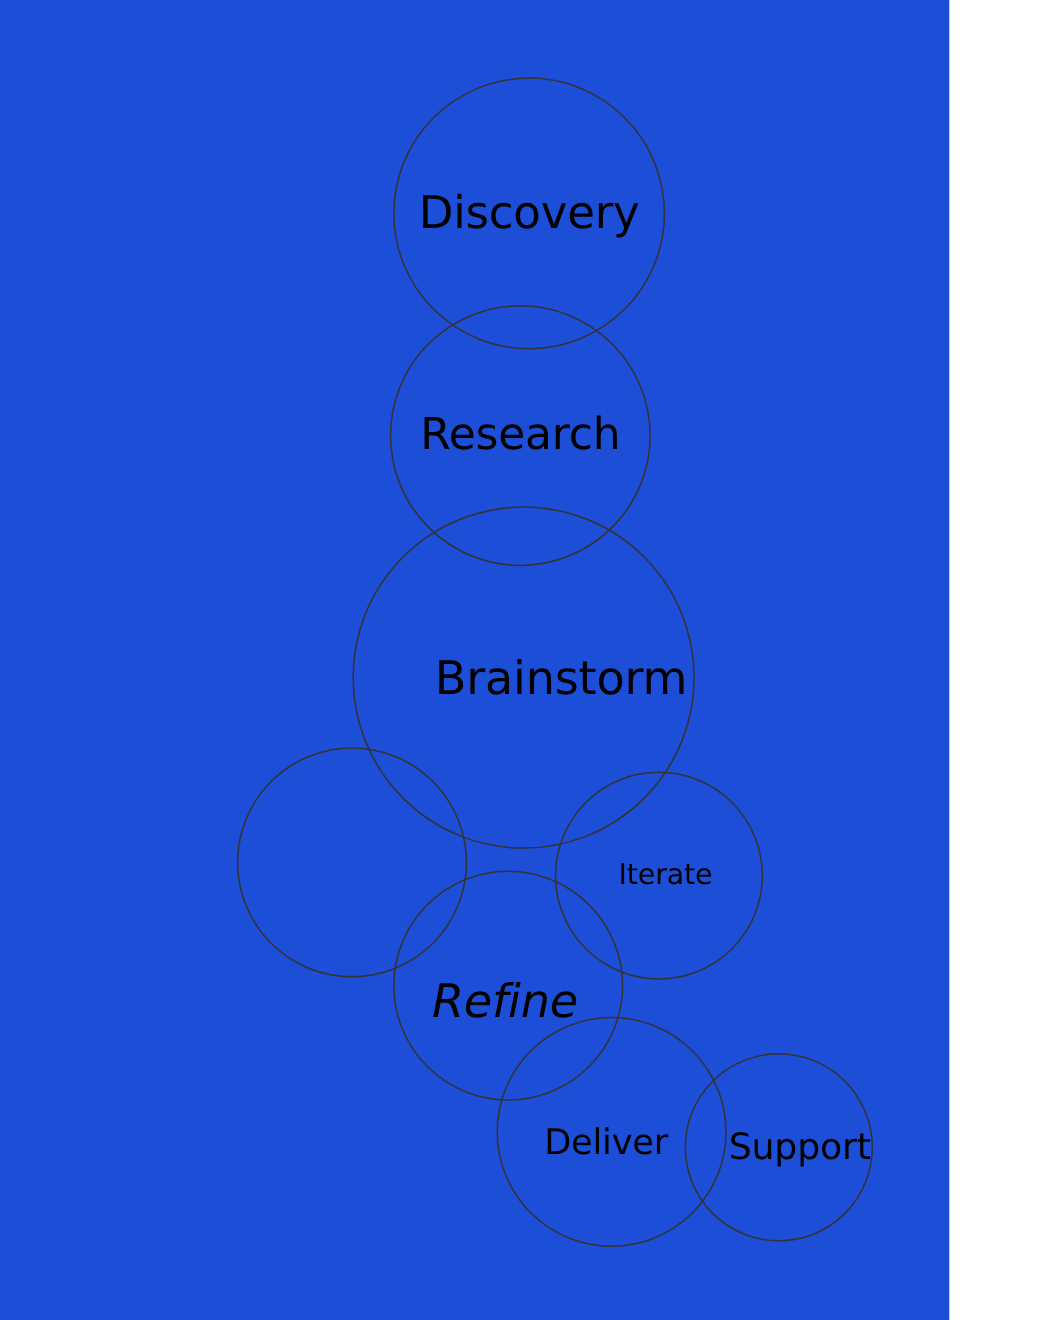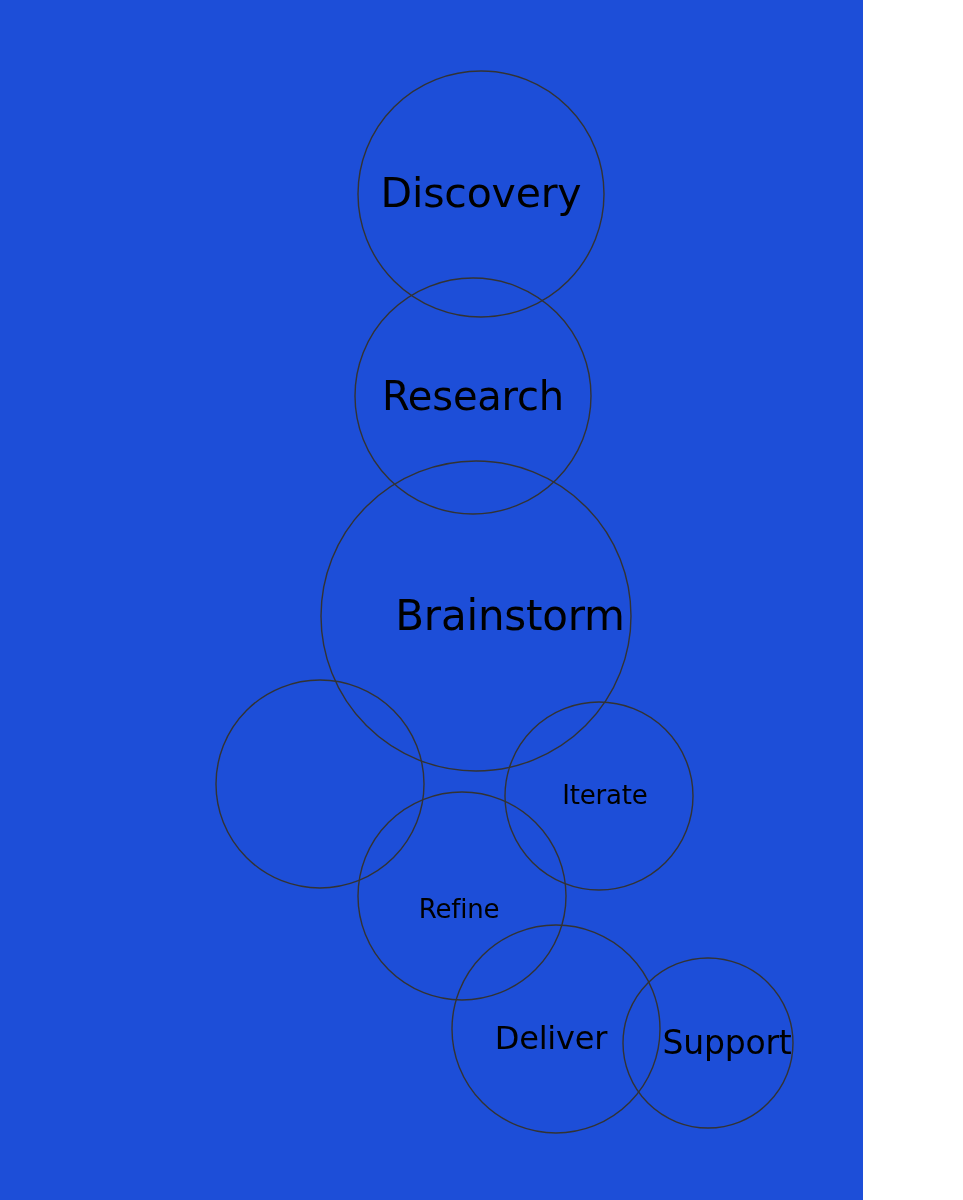--- a/index.html
+++ b/index.html
@@ -58,17 +58,17 @@
       <circle cx="462" cy="896" r="104" class="node-circle" stroke="#333333"></circle>
       <circle cx="556" cy="1029" r="104" class="node-circle" stroke="#333333"></circle>
       <circle cx="708" cy="1043" r="85" class="node-circle" stroke="#333333"></circle>
     </svg>
   <div id="labels">
       <div class="node-label" style="left: 481px; top: 194px; font-size: 41px; color: rgb(0, 0, 0);"><div>Discovery</div></div>
       <div class="node-label" style="left: 473px; top: 396px; font-size: 40px; color: rgb(0, 0, 0);"><div>Research</div></div>
       <div class="node-label" style="left: 462px; top: 616px; font-size: 42px; color: rgb(0, 0, 0); margin-left: 48px;"><div>Brainstorm</div></div>
       <div class="node-label" style="left: 316px; top: 784px; font-size: 38px; color: rgb(0, 0, 0);"></div>
       <div class="node-label" style="left: 605px; top: 796px; font-size: 26px; color: rgb(0, 0, 0);"><div>Iterate</div></div>
-      <div class="node-label" style="left: 459px; top: 910px; font-size: 26px; color: rgb(0, 0, 0);"><div>Refine</div></div>
+      <div class="node-label" style="left: 459px; top: 910px; font-size: 42px; color: rgb(0, 0, 0); font-style: italic;"><div>Refine</div></div>
       <div class="node-label" style="left: 551px; top: 1039px; font-size: 32px; color: rgb(0, 0, 0);"><div>Deliver</div></div>
       <div class="node-label" style="left: 727px; top: 1043px; font-size: 33px; color: rgb(0, 0, 0);"><div>Support</div></div>
     </div>
 </div>
 
 </body></html>

